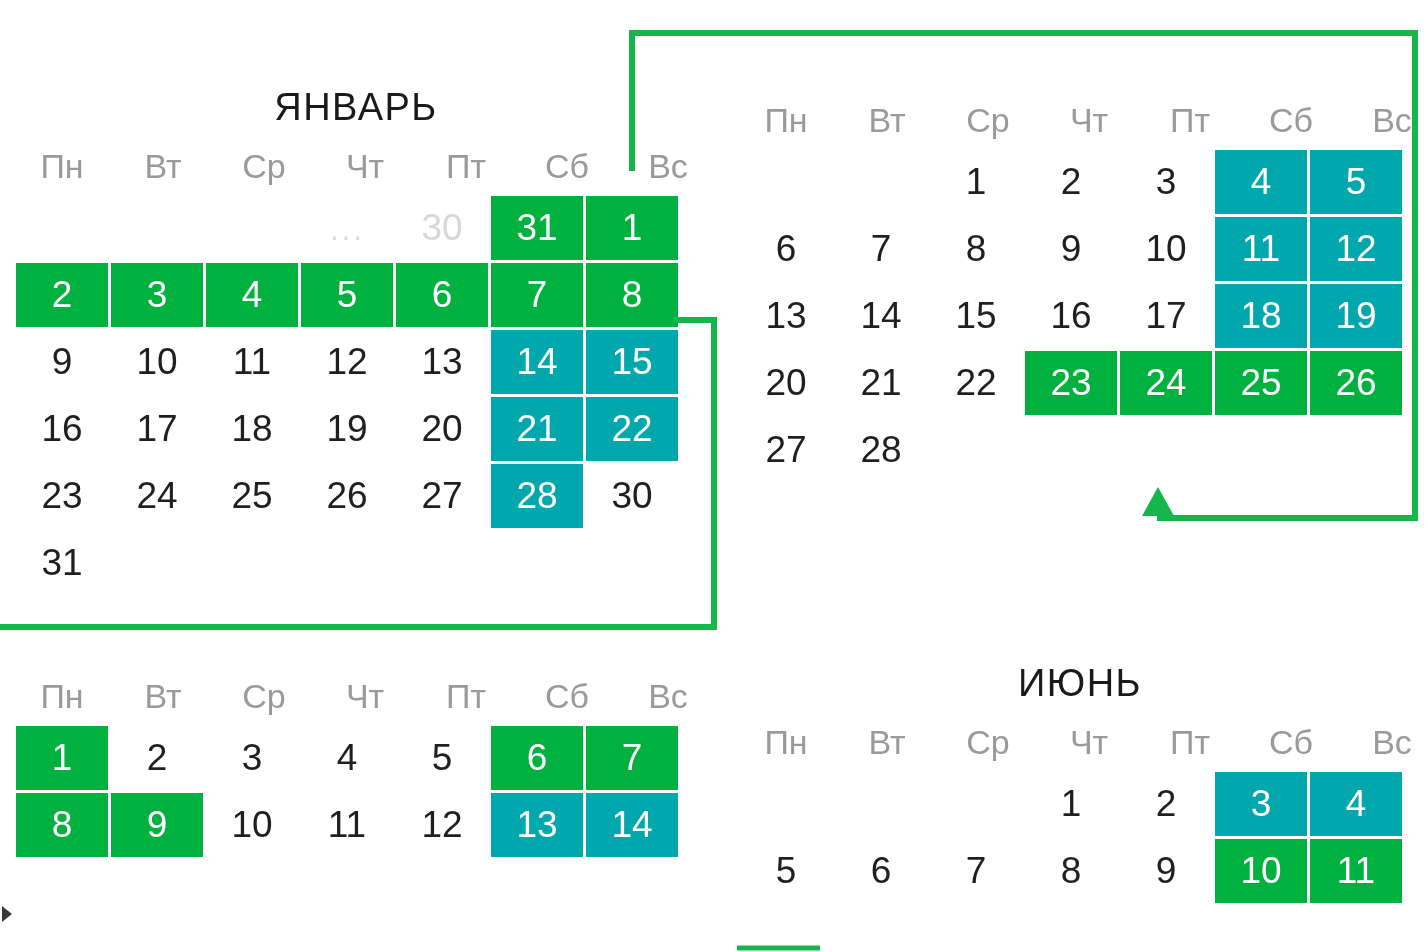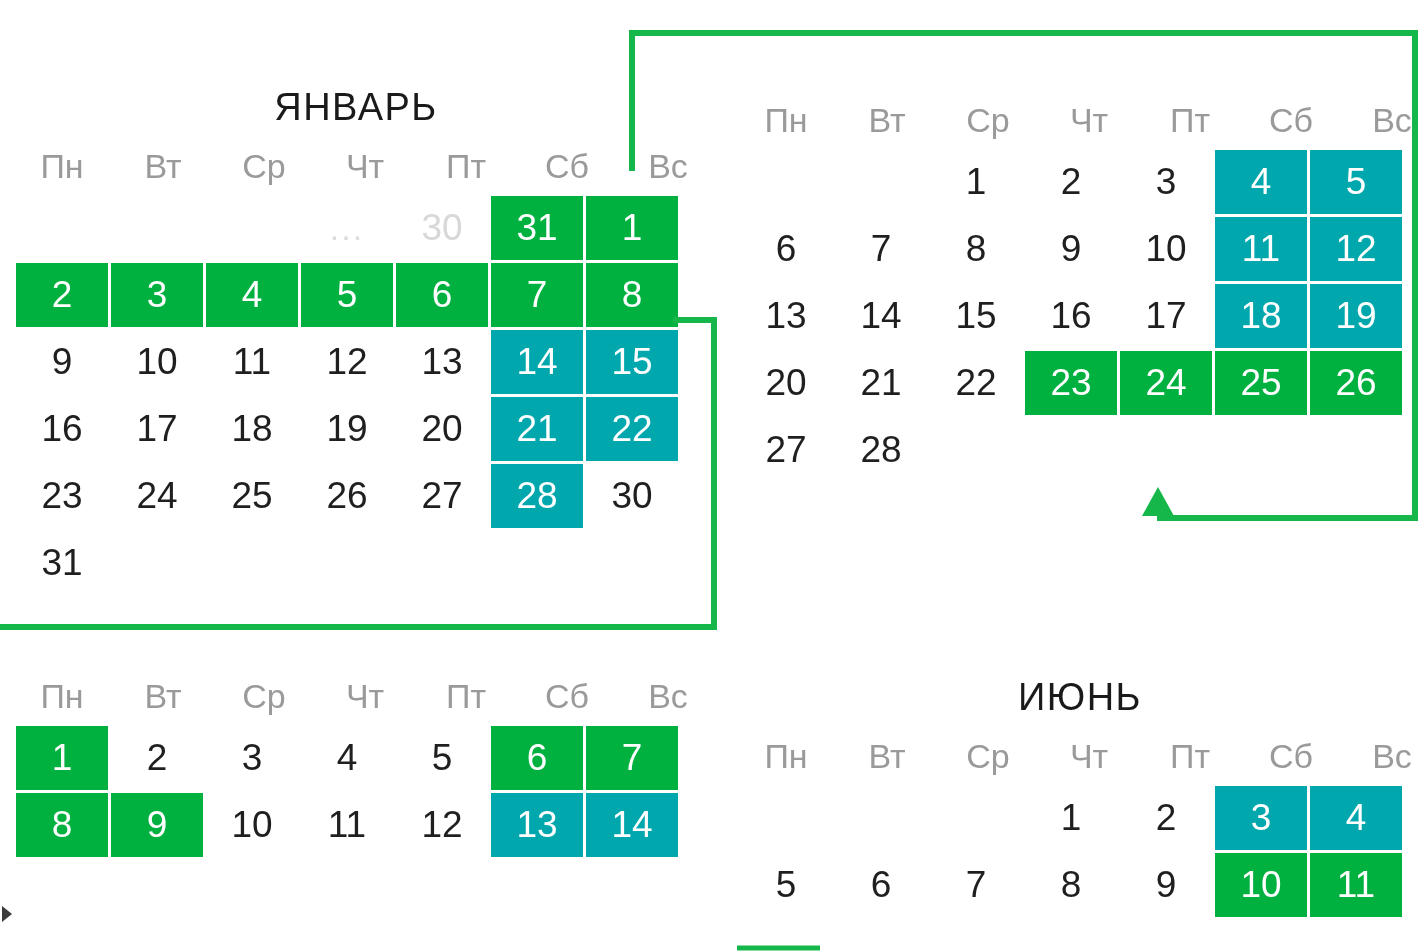--- a/index.html
+++ b/index.html
@@ -242,21 +242,21 @@
         <div class="cell green">8</div>
         <div class="cell green">9</div>
         <div class="cell">10</div>
         <div class="cell">11</div>
         <div class="cell">12</div>
         <div class="cell teal">13</div>
         <div class="cell teal">14</div>
       </div>
   </div>
 
-  <div class="month" id="m3" style="left:740px; top:660px;margin-top:14px;">
+  <div class="month" id="m3" style="left:740px; top:660px;">
     <div class="month-title">ИЮНЬ</div>
     <div class="weekdays">
       <div class="wd">Пн</div>
       <div class="wd">Вт</div>
       <div class="wd">Ср</div>
       <div class="wd">Чт</div>
       <div class="wd">Пт</div>
       <div class="wd">Сб</div>
       <div class="wd">Вс</div>
     </div>

